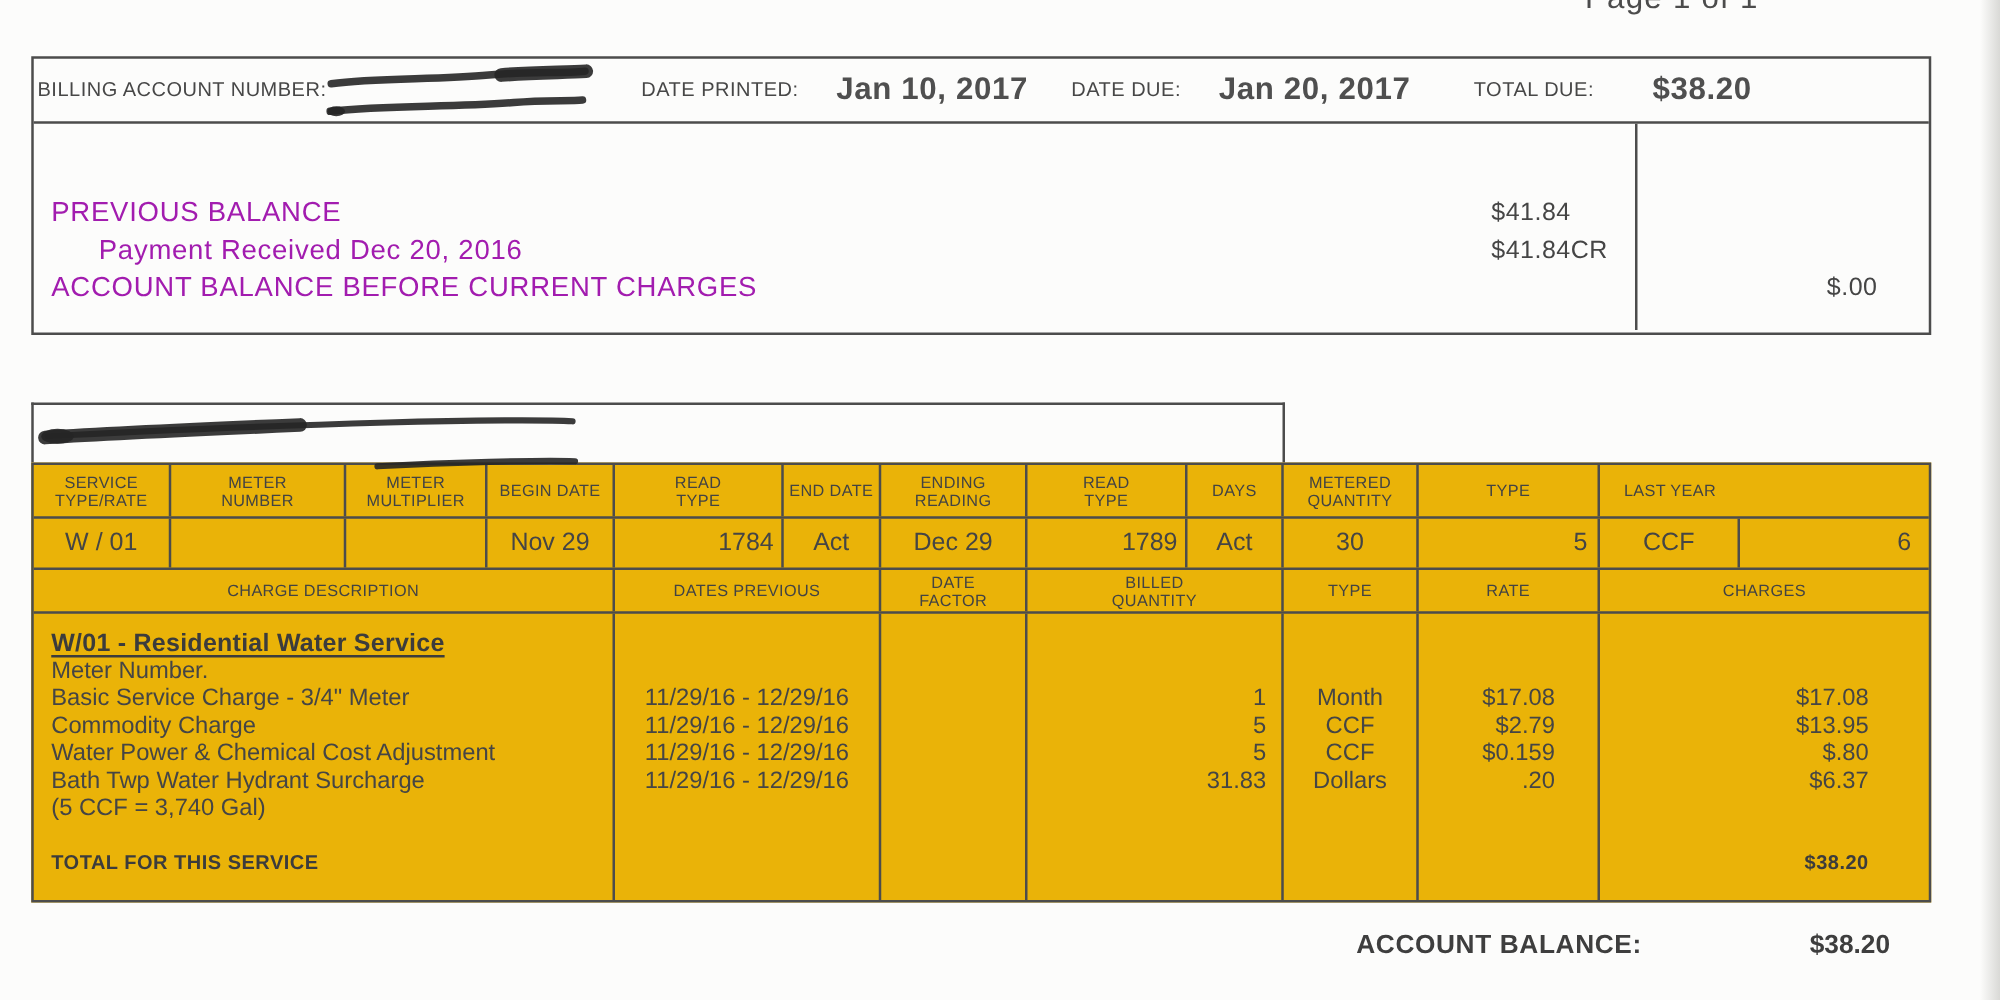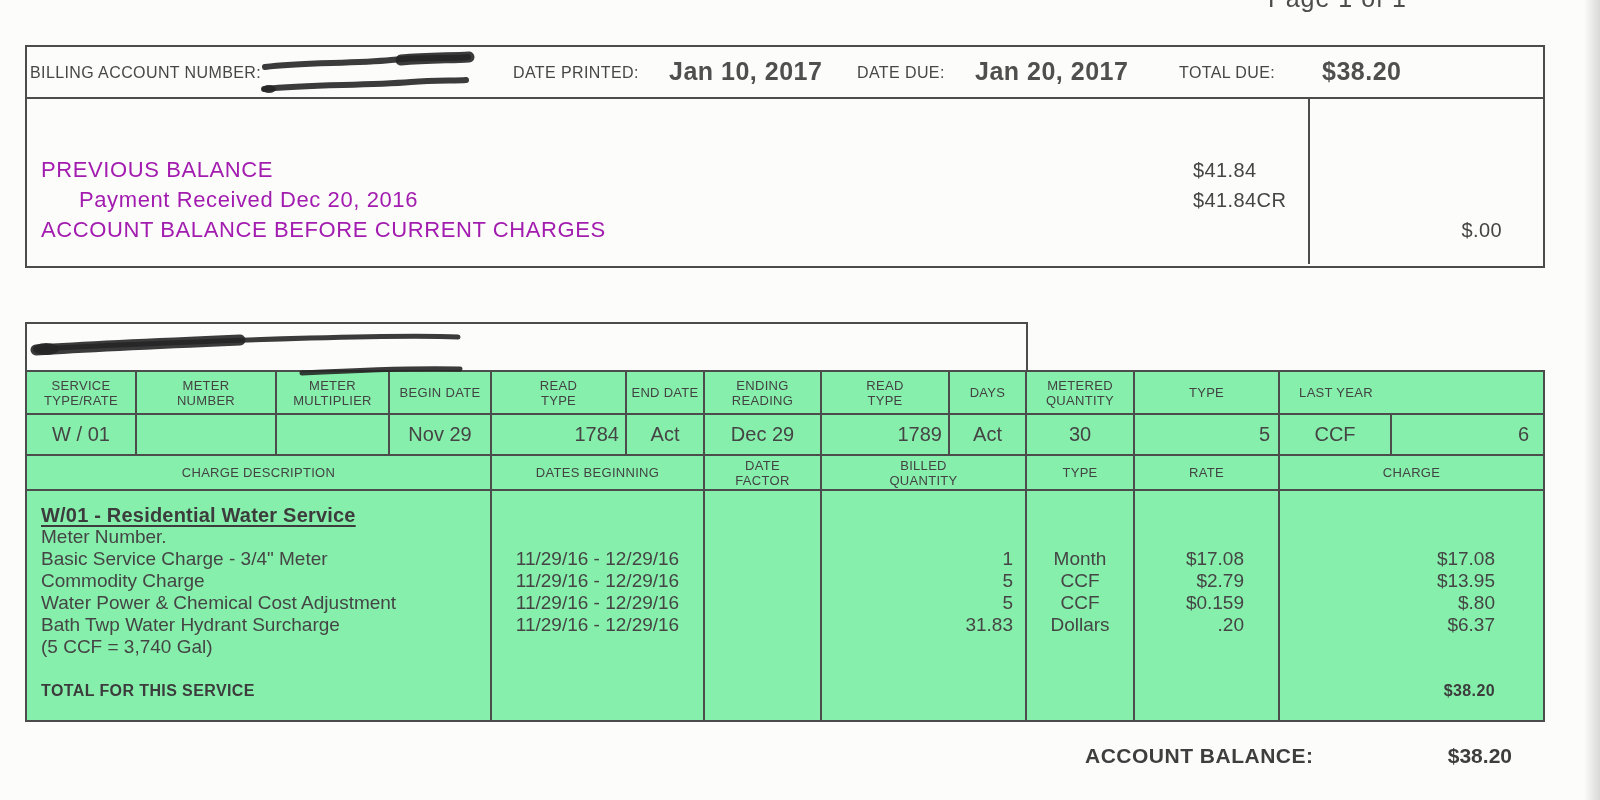--- a/index.html
+++ b/index.html
@@ -38,21 +38,21 @@
   .amt { position:absolute; font-size:20px; color:#454545; letter-spacing:.4px; }
   .amt-1 { left:1166px; top:60px; }
   .amt-2 { left:1166px; top:90px; }
   .amt-3 { left:1300px; top:120px; width:175px; text-align:right; }
 
   
   .strip { position:absolute; left:25px; top:322px; width:1003px; height:48px;
     border:2px solid #4c4c4c; border-bottom:none; background:#fcfcfb; }
   .redact-addr { position:absolute; left:30px; top:328px; z-index:5; }
 
-  .btable { position:absolute; left:25px; top:370px; width:1520px; border:2px solid #4c4c4c; background:#86efac; }
+  .btable { position:absolute; left:25px; top:370px; width:1520px; border:2px solid #4c4c4c; background:#eab308; }
   .trow { display:grid; border-bottom:2px solid #4c4c4c; }
   .trow:last-child { border-bottom:none; }
   .cell { border-right:2px solid #4c4c4c; display:flex; align-items:center; justify-content:center;
     text-align:center; overflow:hidden; }
   .cell:last-child { border-right:none; }
   .mrow-h, .mrow-d { grid-template-columns:110px 140px 113px 102px 135px 78px 117px 128px 77px 108px 145px 112px 1fr; }
   .crow-h, .crow-b { grid-template-columns:465px 213px 117px 205px 108px 145px 1fr; }
   .mrow-h { height:43px; }
   .mrow-d { height:41px; }
   .crow-h { height:35px; }
@@ -182,36 +182,36 @@
       <div class="cell dc ta-r pr8">5</div>
       <div class="cell dc">CCF</div>
       <div class="cell dc ta-r pr14">6</div>
     </div>
 
     <div class="trow crow-h">
       <div class="cell hc">
           <span>CHARGE DESCRIPTION</span>
         </div>
       <div class="cell hc">
-          <span>DATES BEGINNING</span>
+          <span>DATES PREVIOUS</span>
         </div>
       <div class="cell hc w60">
           <span>DATE FACTOR</span>
         </div>
       <div class="cell hc w70">
           <span>BILLED QUANTITY</span>
         </div>
       <div class="cell hc">
           <span>TYPE</span>
         </div>
       <div class="cell hc">
           <span>RATE</span>
         </div>
       <div class="cell hc">
-          <span>CHARGE</span>
+          <span>CHARGES</span>
         </div>
     </div>
 
     <div class="trow crow-b">
       <div class="cell bcell desc">
         <div class="bline title-line">W/01 - Residential Water Service</div>
         <div class="bline">Meter Number.</div>
         <div class="bline">Basic Service Charge - 3/4" Meter</div>
         <div class="bline">Commodity Charge</div>
         <div class="bline">Water Power &amp; Chemical Cost Adjustment</div>

